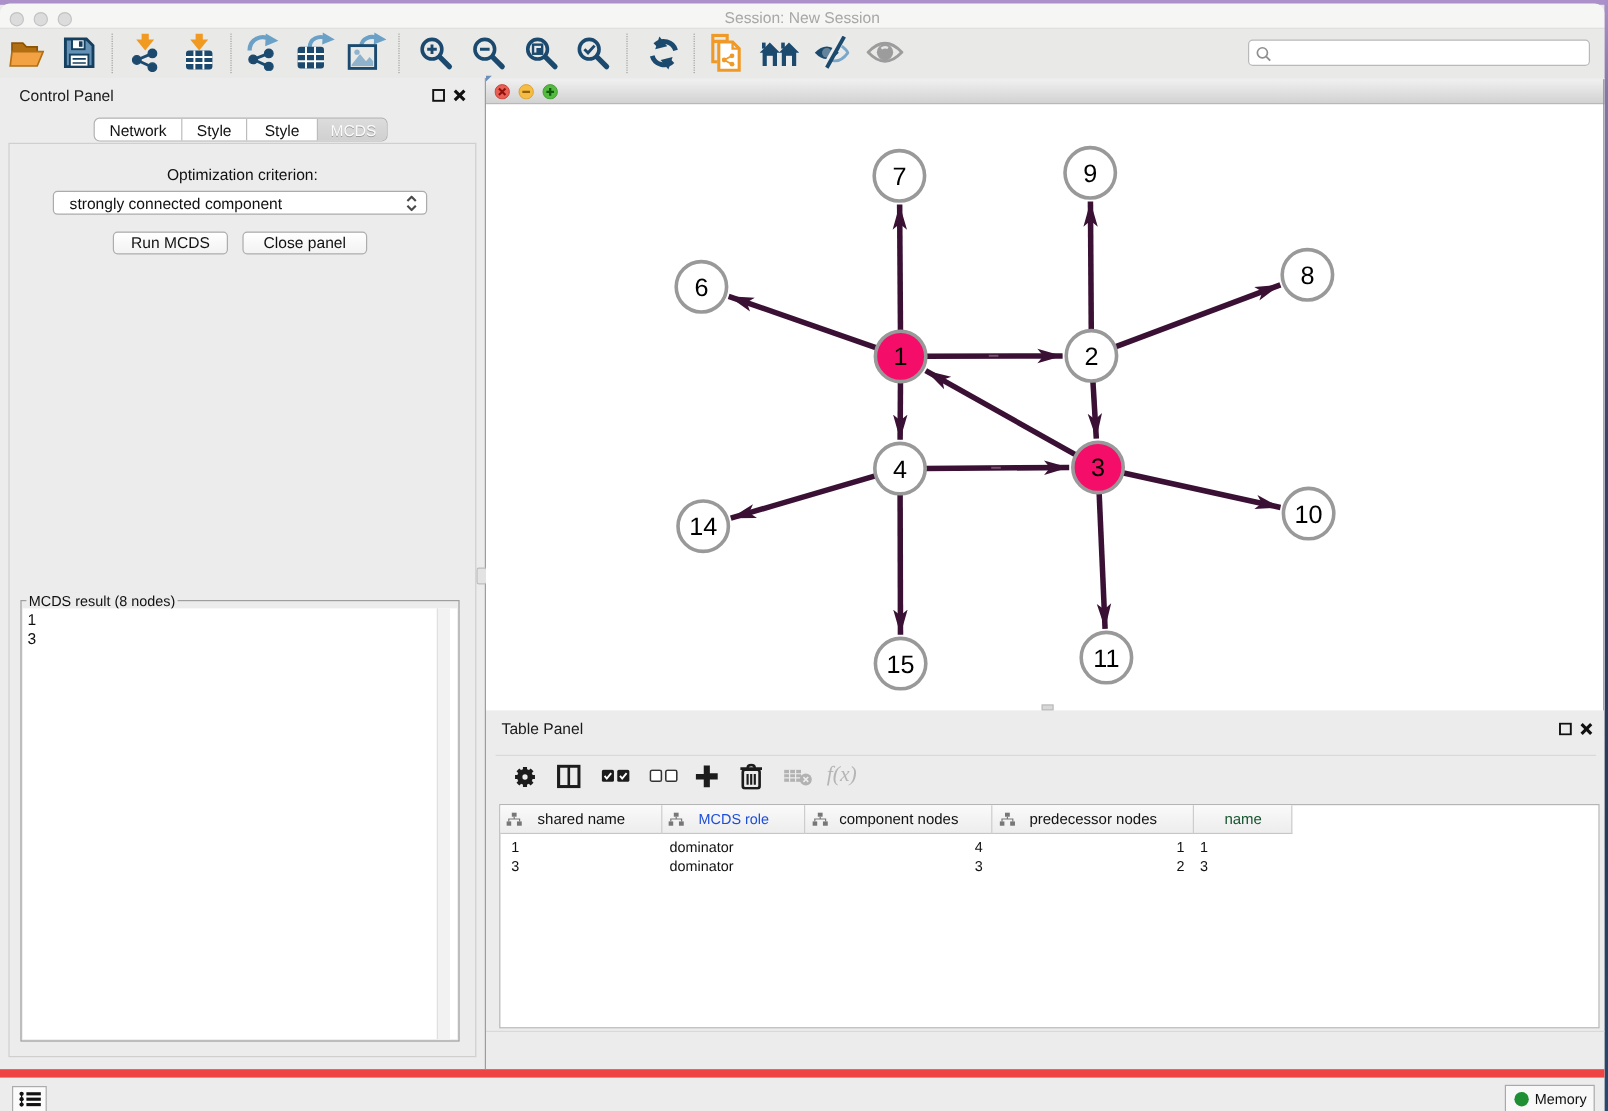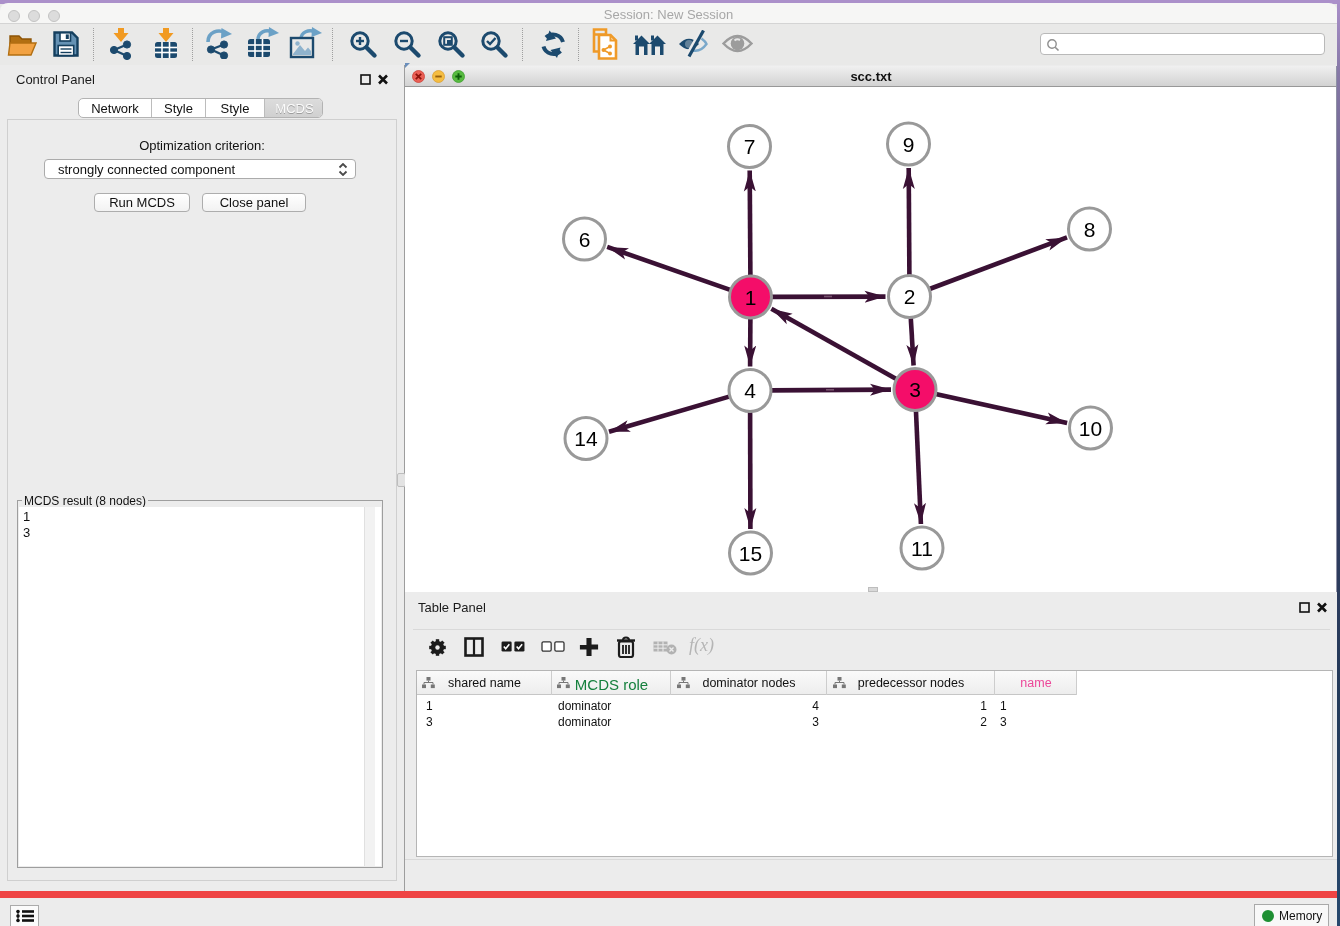--- a/index.html
+++ b/index.html
@@ -225,21 +225,20 @@
 
   <div class="abs" style="left:0;top:0;width:932px;height:21px;background:linear-gradient(#f0f0f0,#d2d2d2);border-bottom:1px solid #989898;border-radius:4px 4px 0 0;box-sizing:border-box;">
     <svg class="abs" style="left:7px;top:4px;" width="60" height="13">
       <circle cx="6.5" cy="6.5" r="6" fill="#ea5f55" stroke="#ca4138" stroke-width="0.8"></circle>
       <path d="M3.8 3.8 L9.2 9.2 M9.2 3.8 L3.8 9.2" stroke="#8e120b" stroke-width="1.8"></path>
       <circle cx="26.5" cy="6.5" r="6" fill="#f5bd41" stroke="#dba034" stroke-width="0.8"></circle>
       <line x1="23.3" y1="6.5" x2="29.7" y2="6.5" stroke="#96600d" stroke-width="1.9"></line>
       <circle cx="46.5" cy="6.5" r="6" fill="#57ba40" stroke="#3f9e31" stroke-width="0.8"></circle>
       <path d="M43.3 6.5 H49.7 M46.5 3.3 V9.7" stroke="#0d5d0a" stroke-width="1.9"></path>
     </svg>
-    <div class="abs" style="left:0;top:3px;width:932px;text-align:center;font-size:13px;font-weight:bold;color:#111;">scc.txt</div>
   </div>
 
   <svg class="abs" style="left:0;top:-3px;" width="5" height="5">
       <path d="M0 5 L5 0 L0 0 Z" fill="#6b8fbc"></path>
     </svg>
 
   <div class="abs" style="left:0;top:21px;width:932px;height:505px;background:#fff;">
     <svg width="932" height="505" viewBox="0 0 932 505">
       <defs>
         <marker id="arr" markerWidth="21" markerHeight="14" refX="21" refY="7" orient="auto" markerUnits="userSpaceOnUse">
@@ -364,24 +363,24 @@
   <div class="abs" style="left:11px;top:78px;width:917px;height:187px;background:#fff;border:1px solid #b5b5b5;box-sizing:border-box;">
 
     <div class="abs" style="left:0;top:0;width:660px;height:24px;background:linear-gradient(#fafafa,#ededed);border-bottom:1px solid #c6c6c6;box-sizing:border-box;"></div>
     <div class="abs" style="left:0px;top:0;width:135px;height:24px;border-right:1px solid #cdcdcd;box-sizing:border-box;"></div>
     <div class="abs" style="left:135px;top:0;width:119px;height:24px;border-right:1px solid #cdcdcd;box-sizing:border-box;"></div>
     <div class="abs" style="left:254px;top:0;width:156px;height:24px;border-right:1px solid #cdcdcd;box-sizing:border-box;"></div>
     <div class="abs" style="left:410px;top:0;width:168px;height:24px;border-right:1px solid #cdcdcd;box-sizing:border-box;"></div>
     <div class="abs" style="left:578px;top:0;width:82px;height:24px;border-right:1px solid #cdcdcd;box-sizing:border-box;"></div>
 
     <div class="abs" style="left:0;top:5px;width:135px;text-align:center;font-size:12.5px;color:#111;">shared name</div>
-    <div class="abs" style="left:135px;top:5px;width:119px;text-align:center;font-size:15px;color:#15803d;">MCDS role</div>
-    <div class="abs" style="left:254px;top:5px;width:156px;text-align:center;font-size:12.5px;color:#111;">dominator nodes</div>
+    <div class="abs" style="left:135px;top:5px;width:119px;text-align:center;font-size:12px;color:#1d4ed8;">MCDS role</div>
+    <div class="abs" style="left:254px;top:5px;width:156px;text-align:center;font-size:12.5px;color:#111;">component nodes</div>
     <div class="abs" style="left:410px;top:5px;width:168px;text-align:center;font-size:12.5px;color:#111;">predecessor nodes</div>
-    <div class="abs" style="left:578px;top:5px;width:82px;text-align:center;font-size:12.5px;color:#ec4899;">name</div>
+    <div class="abs" style="left:578px;top:5px;width:82px;text-align:center;font-size:12.5px;color:#14532d;">name</div>
 
     <svg class="abs" style="left:5px;top:6px;" width="13" height="12" viewBox="0 0 13 12">
         <g fill="#777">
           <rect x="4.5" y="0" width="4" height="3.6"></rect>
           <rect x="0" y="7.5" width="4" height="3.6"></rect>
           <rect x="8.8" y="7.5" width="4" height="3.6"></rect>
         </g>
         <path d="M6.5 3.6 V5.5 M2 7.5 V5.5 H11 V7.5" fill="none" stroke="#777" stroke-width="1"></path>
       </svg>
     <svg class="abs" style="left:140px;top:6px;" width="13" height="12" viewBox="0 0 13 12">

